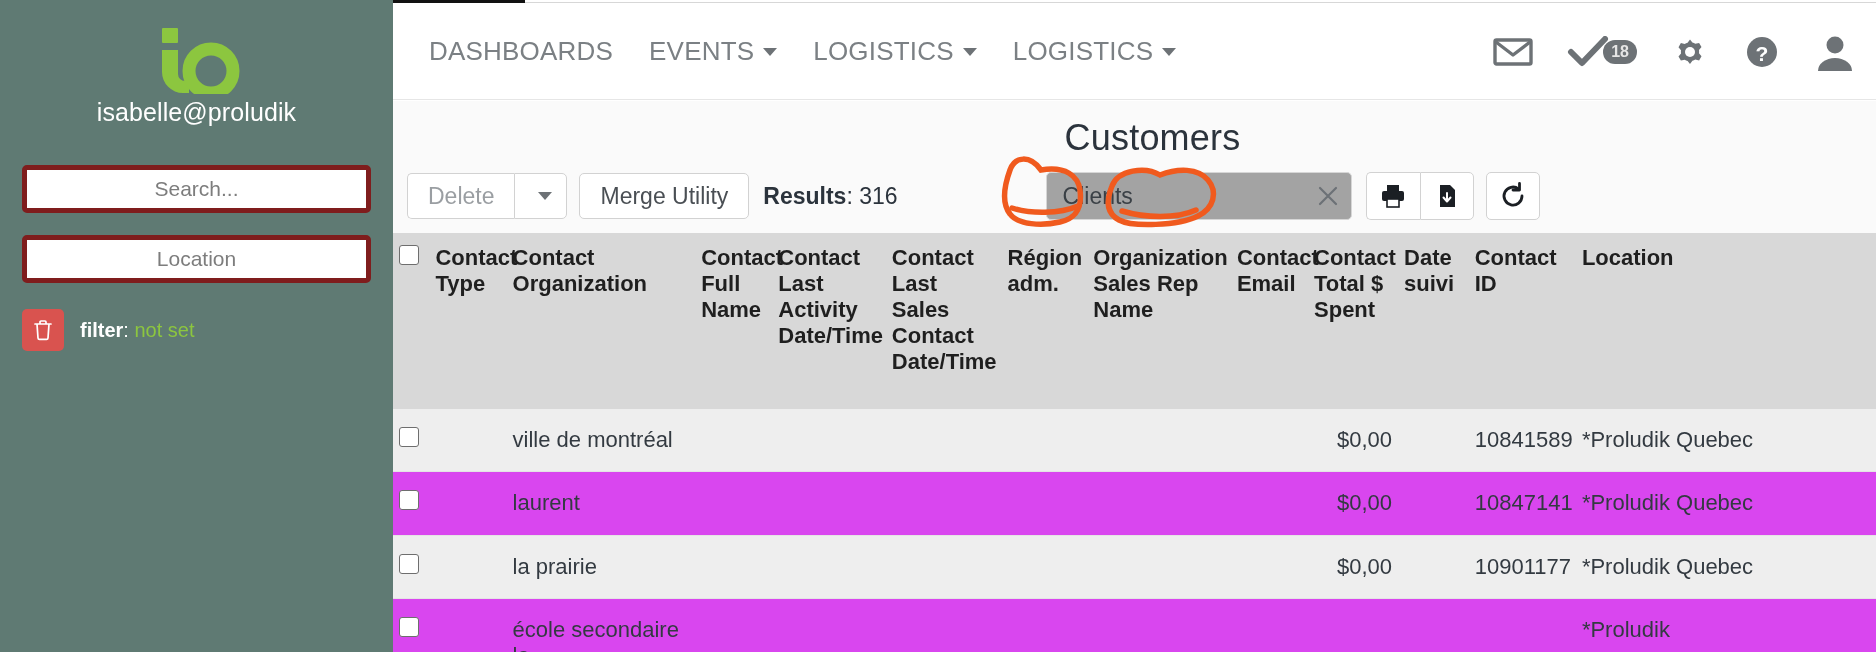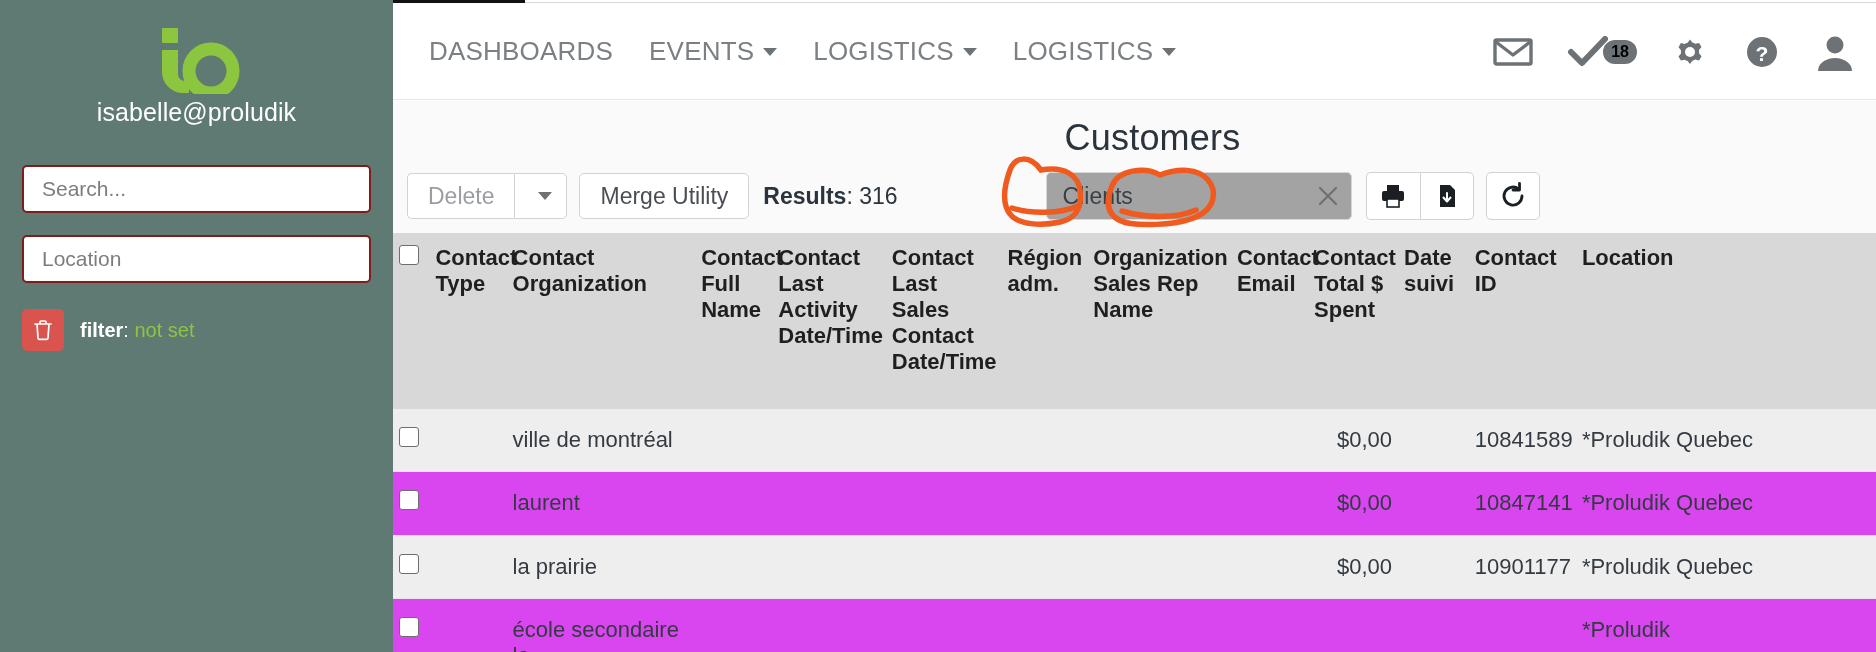--- a/index.html
+++ b/index.html
@@ -23,24 +23,25 @@
   .account-name {
     text-align: center;
     color: #ffffff;
     font-size: 25px;
     font-weight: 400;
     margin-top: 4px;
     letter-spacing: .1px;
   }
   .side-field {
     display: block; width: 100%; height: 48px;
-    background: #ffffff; border: 2px solid #7f1d1d; border-radius: 5px;
+    background: #ffffff; border: 5px solid #7f1d1d; border-radius: 5px;
     font-size: 21px; color: #555; padding: 0 18px;
     font-family: "Liberation Sans", sans-serif;
     outline: none;
+    text-align: center;
   }
   .side-field::placeholder { color: #7d7d7d; opacity: 1; }
   #search-row { margin-top: 38px; }
   #location-row { margin-top: 22px; }
   #filter-row { display: flex; align-items: center; margin-top: 26px; }
   #trash-btn {
     width: 42px; height: 42px; border-radius: 5px;
     background: #d9534f; border: none;
     display: flex; align-items: center; justify-content: center;
     cursor: pointer; flex: 0 0 auto;
@@ -91,21 +92,21 @@
   }
   #nav-right {
     margin-left: auto; display: flex; align-items: center;
     padding-right: 4px;
   }
   .nav-icon {
     display: flex; align-items: center; justify-content: center;
     padding: 0 17px; cursor: pointer; position: relative;
   }
   .badge {
-    background: #6d7276; color: #000000; border-radius: 12px;
+    background: #6d7276; color: #e5e5e5; border-radius: 12px;
     font-size: 16px; font-weight: 700; padding: 2px 8px;
     margin-left: -6px; line-height: 1.25;
   }
 
   
   #content {
     position: absolute; left: 0; top: 101px; width: 1483px; height: 551px;
     background: #fafafa;
   }
   #page-title {

